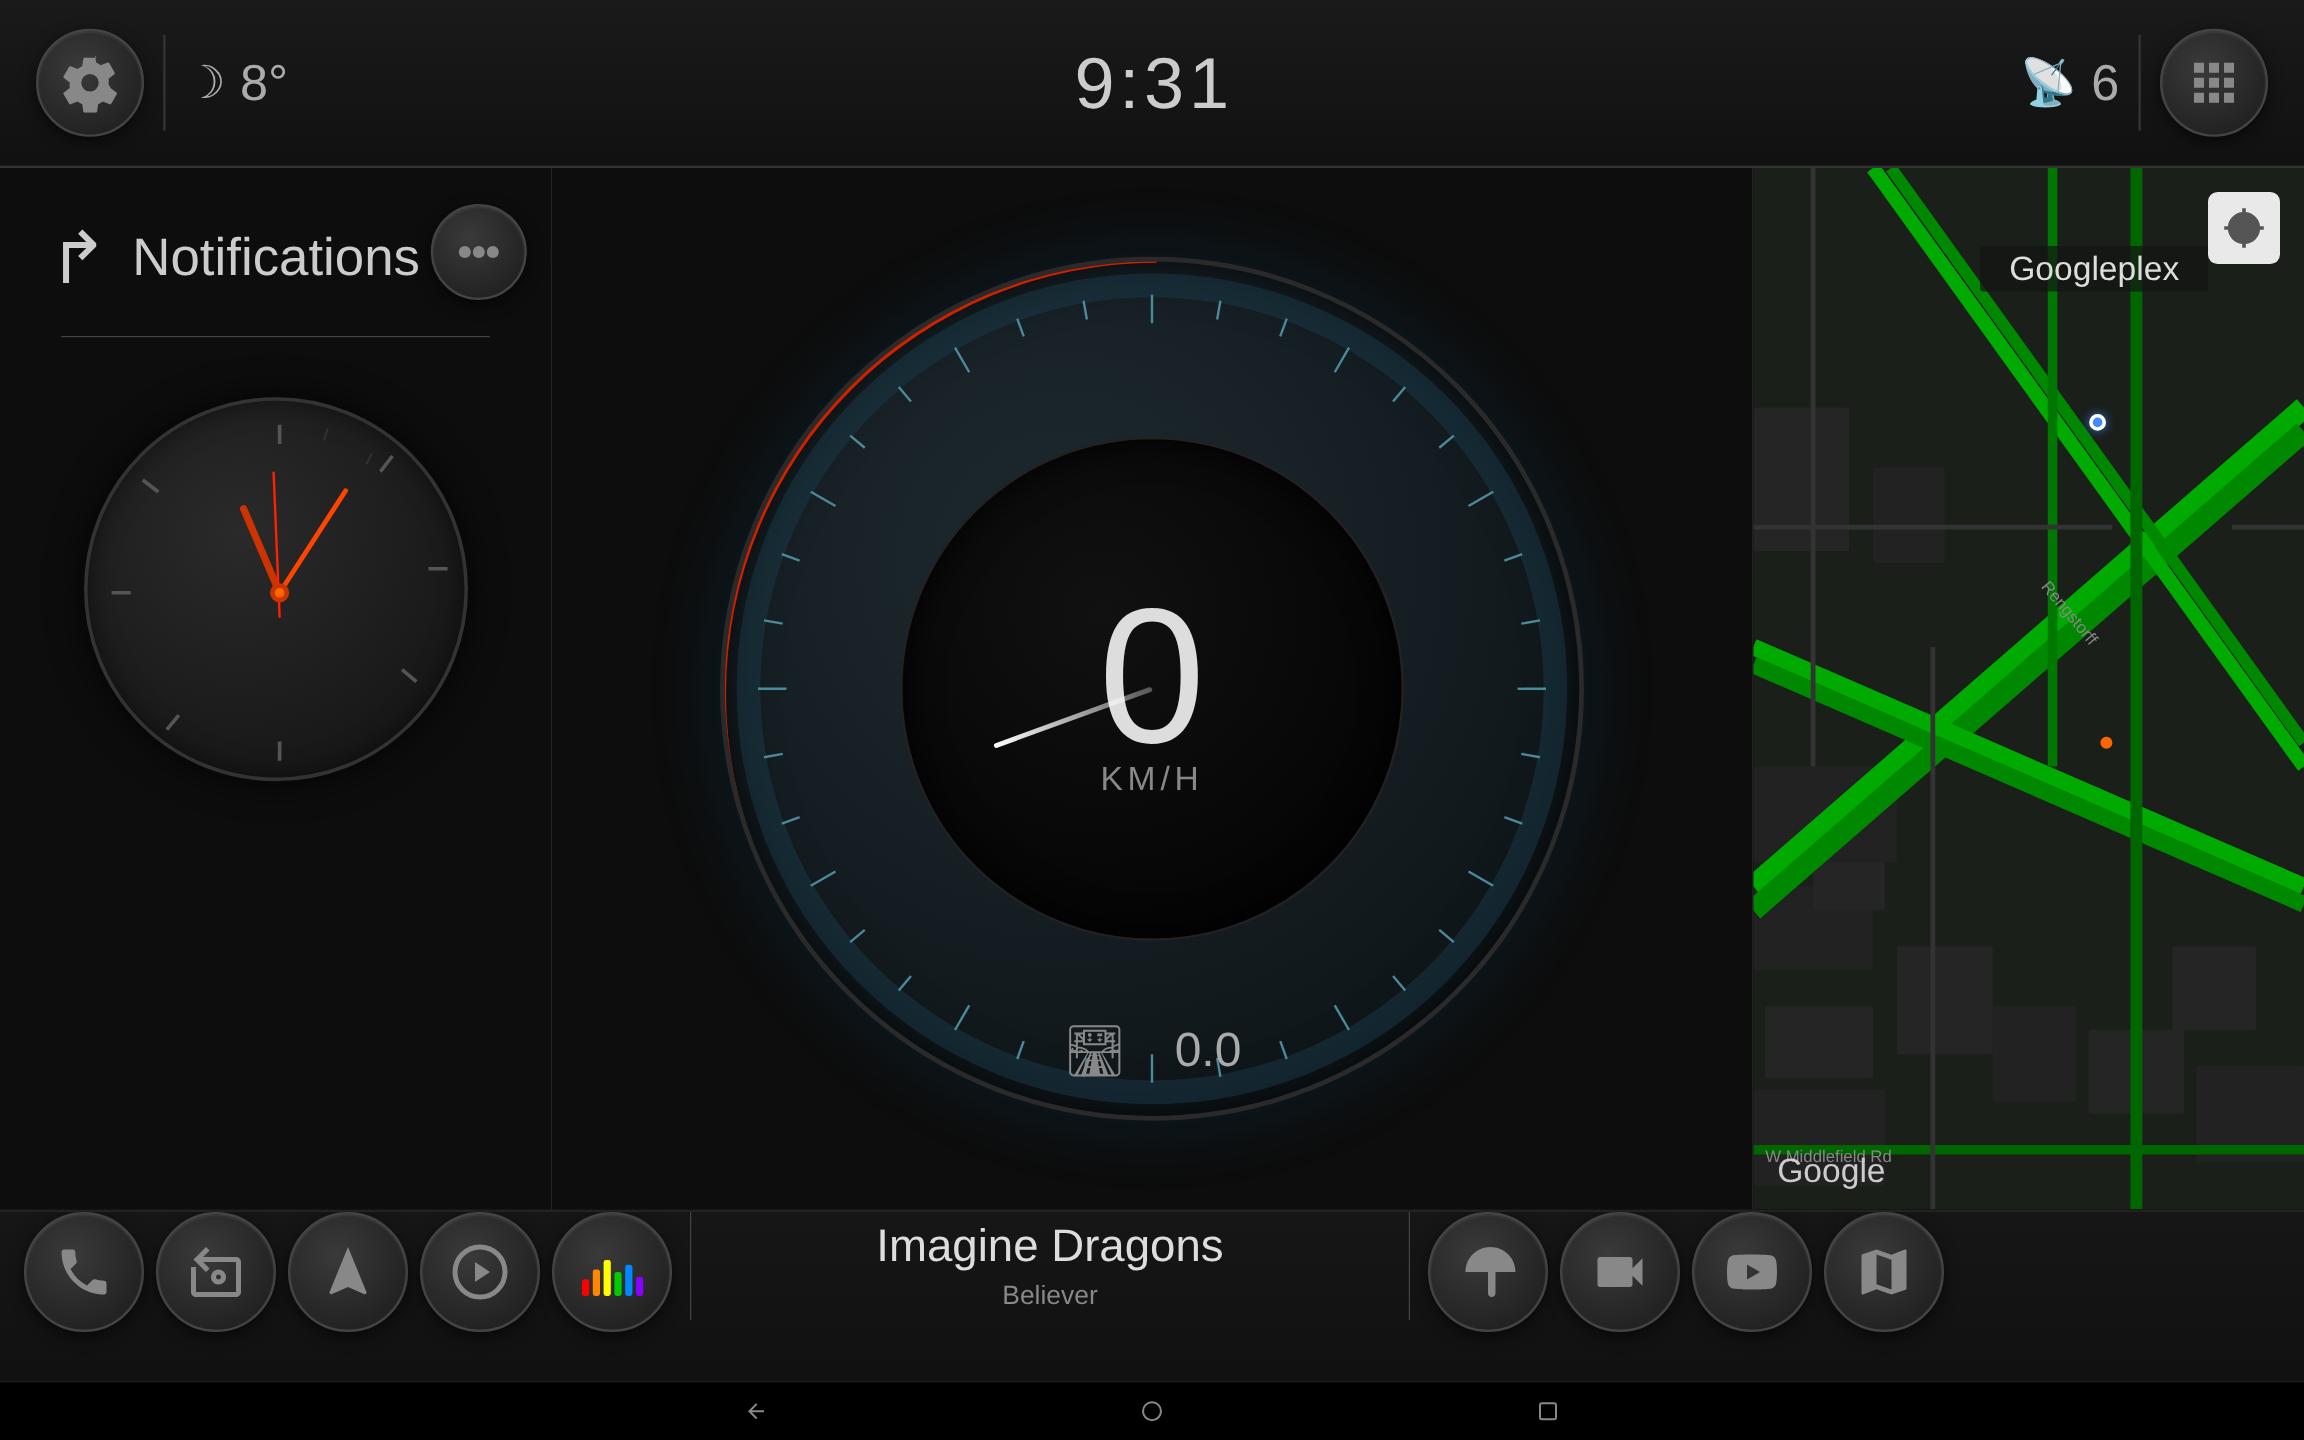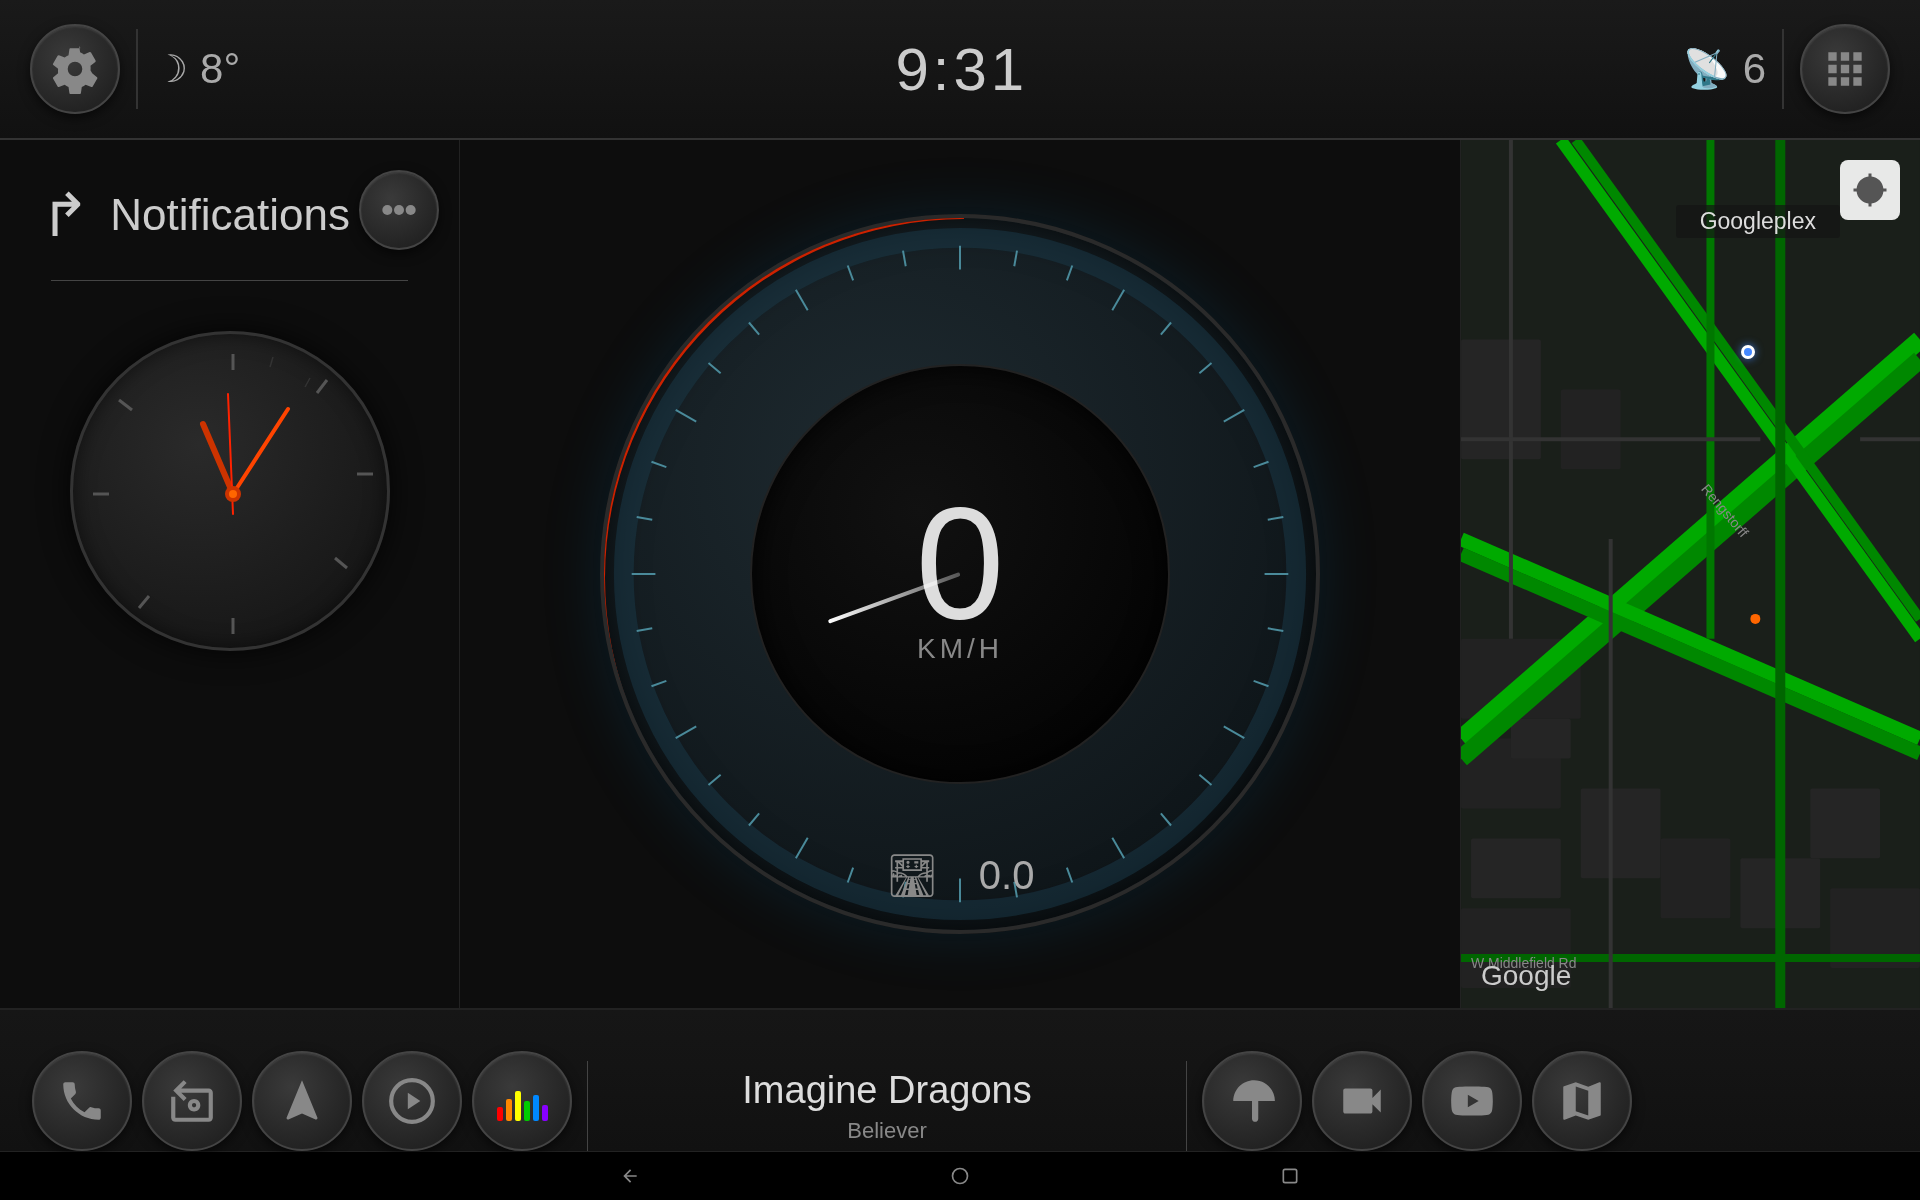--- a/index.html
+++ b/index.html
@@ -292,36 +292,36 @@
       border-radius: 8px;
       display: flex;
       align-items: center;
       justify-content: center;
       cursor: pointer;
     }
     .googleplex-label {
       position: absolute;
       top: 65px;
       right: 80px;
-      font-size: 23px;
+      font-size: 28px;
       color: #ddd;
       background: rgba(20,20,20,0.7);
       padding: 3px 24px;
       border-radius: 3px;
     }
 
     
     .bottom-bar {
       width: 100%;
       height: 142px;
       background: linear-gradient(180deg, #161616 0%, #111 100%);
       border-bottom: 1px solid #222;
       display: flex;
-      align-items: flex-end;
-      padding: 0 32px;
+      align-items: flex-start;
+      padding: 0 20px;
       gap: 10px;
     }
     .bottom-btn {
       width: 100px;
       height: 100px;
       border-radius: 50%;
       background: radial-gradient(circle at 40% 35%, #3a3a3a, #1a1a1a);
       border: 2px solid #444;
       display: flex;
       align-items: center;

